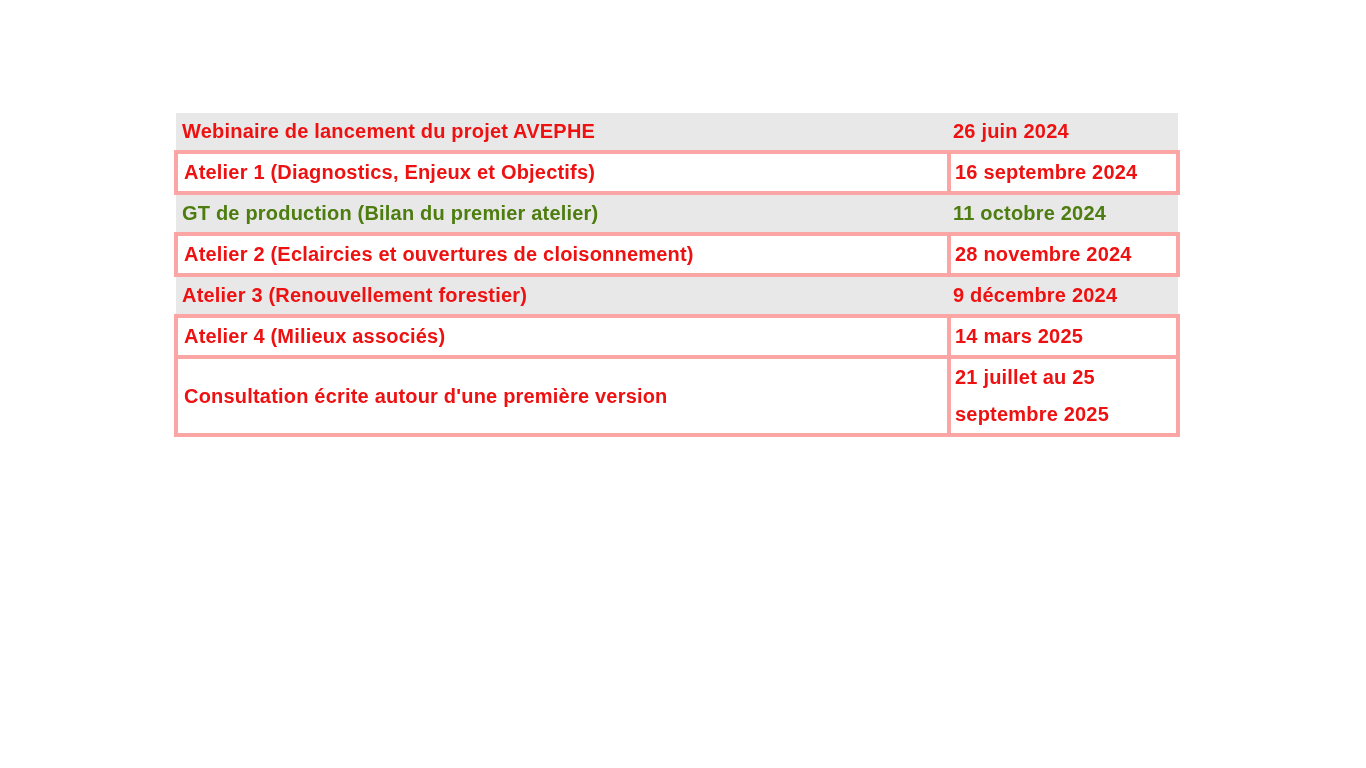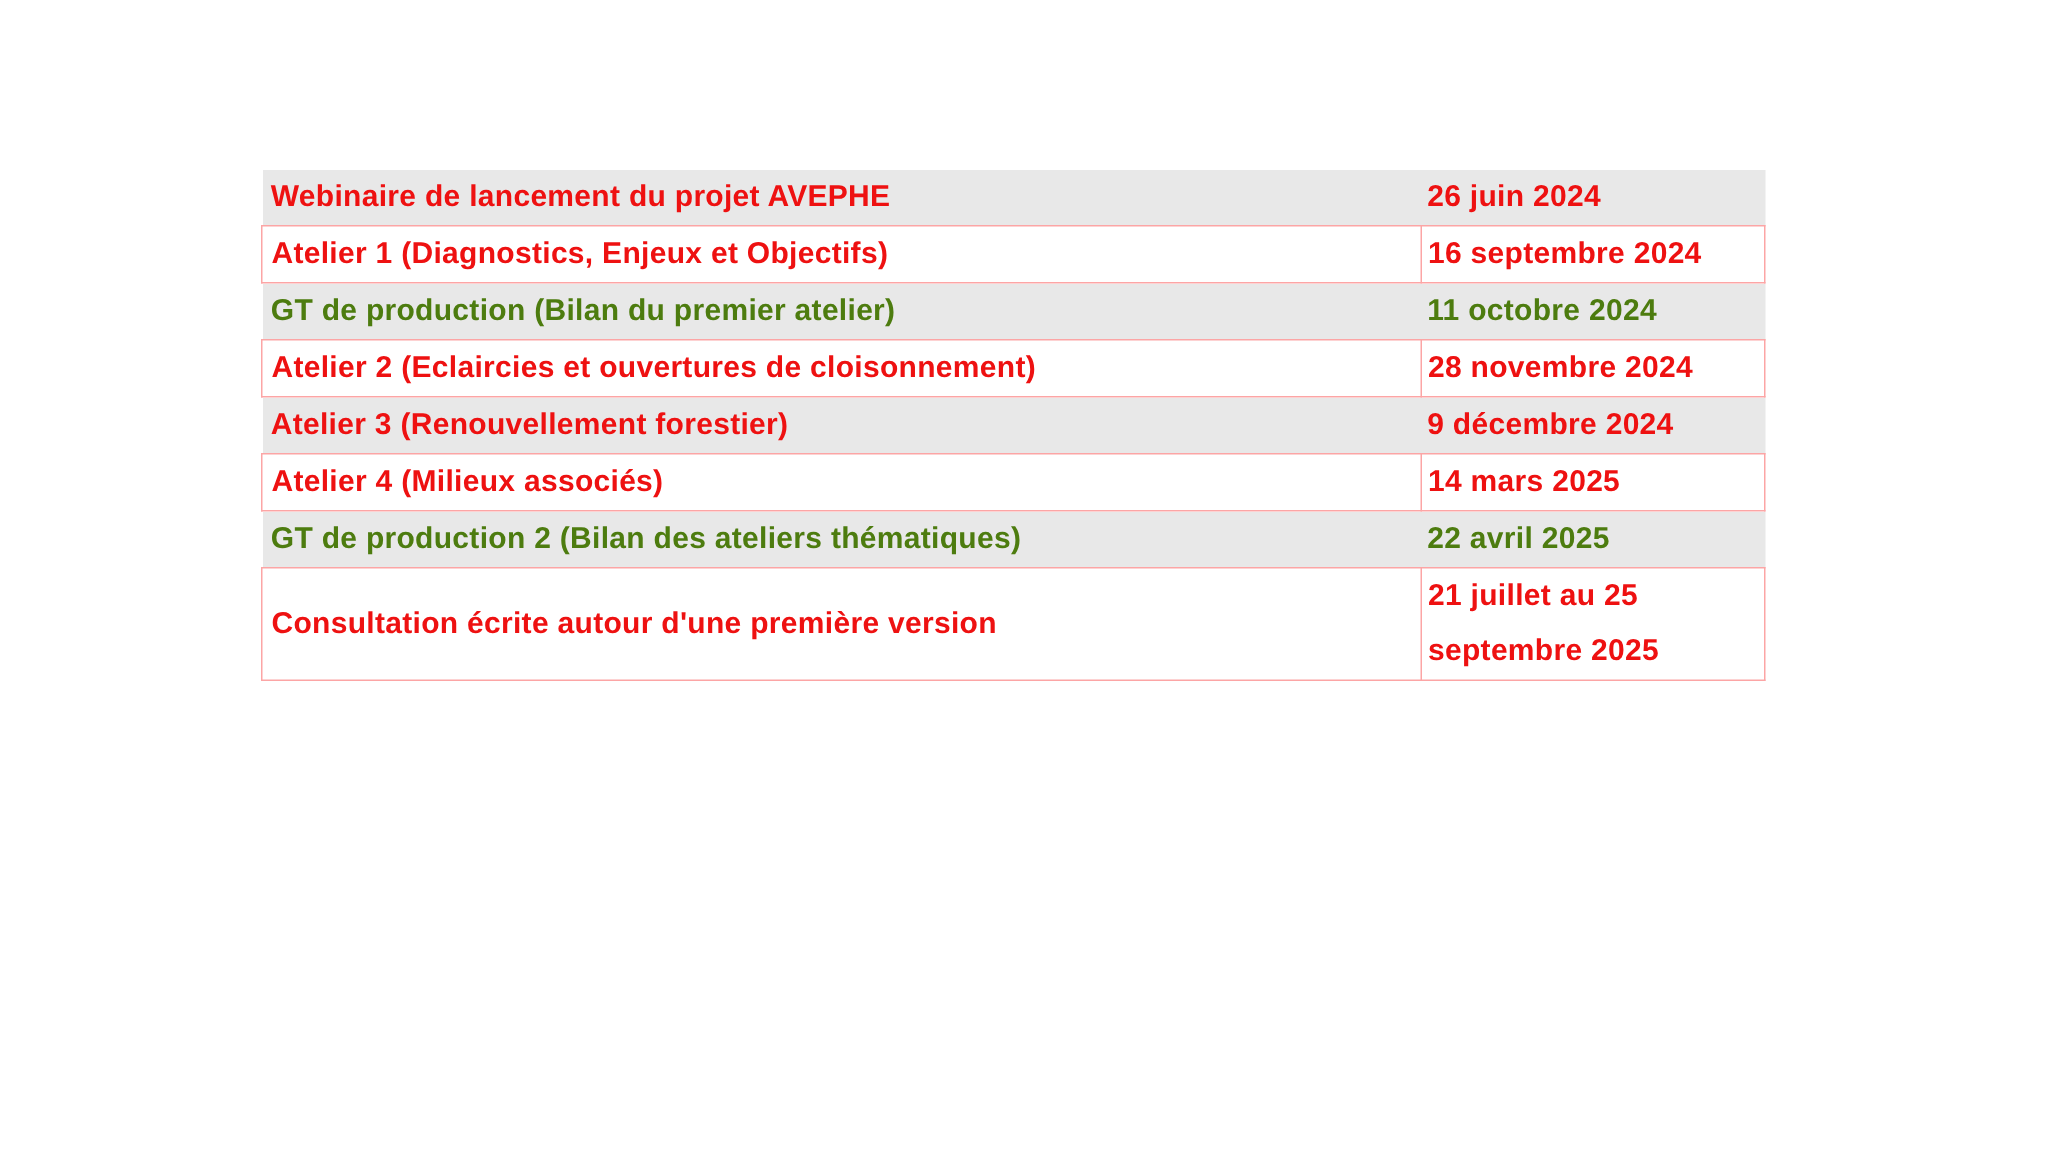--- a/index.html
+++ b/index.html
@@ -11,21 +11,21 @@
   }
   table.tbl{
     position:absolute;left:158px;top:113px;width:1002px;
     border-collapse:collapse;table-layout:fixed;
     font-size:20px;letter-spacing:0.01em;margin-left:16px;
   }
   td{vertical-align:middle;line-height:37px;overflow:hidden}
   td.ev{padding-left:6px;padding-right:2px;text-align:left}
   td.dt{text-align:left;padding:0 4px;white-space:pre-wrap}
   tr.shaded td{background:#e8e8e8;border:0}
-  tr.plain td{background:#ffffff;border:1px solid #fca5a5}
+  tr.plain td{background:#ffffff;border:4px solid #fca5a5}
   tr.spacer td{background:#ffffff;border:0;height:8px;line-height:8px;font-size:2px}
   tr.h1x td{height:37px}
   tr.h2x td{height:73px}
   tr.h3x td{height:104px}
   .red{color:#ee1111}
   .purple{color:#4d7c0f}
   .nowrap{white-space:nowrap}
 </style>
 </head>
 <body>
@@ -53,24 +53,20 @@
       <td class="dt">28 novembre 2024</td>
     </tr>
     <tr class="shaded h1x red">
       <td class="ev">Atelier 3 (Renouvellement forestier)</td>
       <td class="dt">9 décembre 2024</td>
     </tr>
     <tr class="plain h1x red">
       <td class="ev">Atelier 4 (Milieux associés)</td>
       <td class="dt">14 mars 2025</td>
     </tr>
-    <tr class="shaded h1x purple">
-      <td class="ev">GT de production 2 (Bilan des ateliers thématiques)</td>
-      <td class="dt">22 avril 2025</td>
-    </tr>
     <tr class="plain h2x red">
       <td class="ev">Consultation écrite autour d'une première version</td>
       <td class="dt">21 juillet au 25
 septembre 2025</td>
     </tr>
     <tr class="spacer">
       <td colspan="2"></td>
     </tr>
   </tbody>
 </table>

